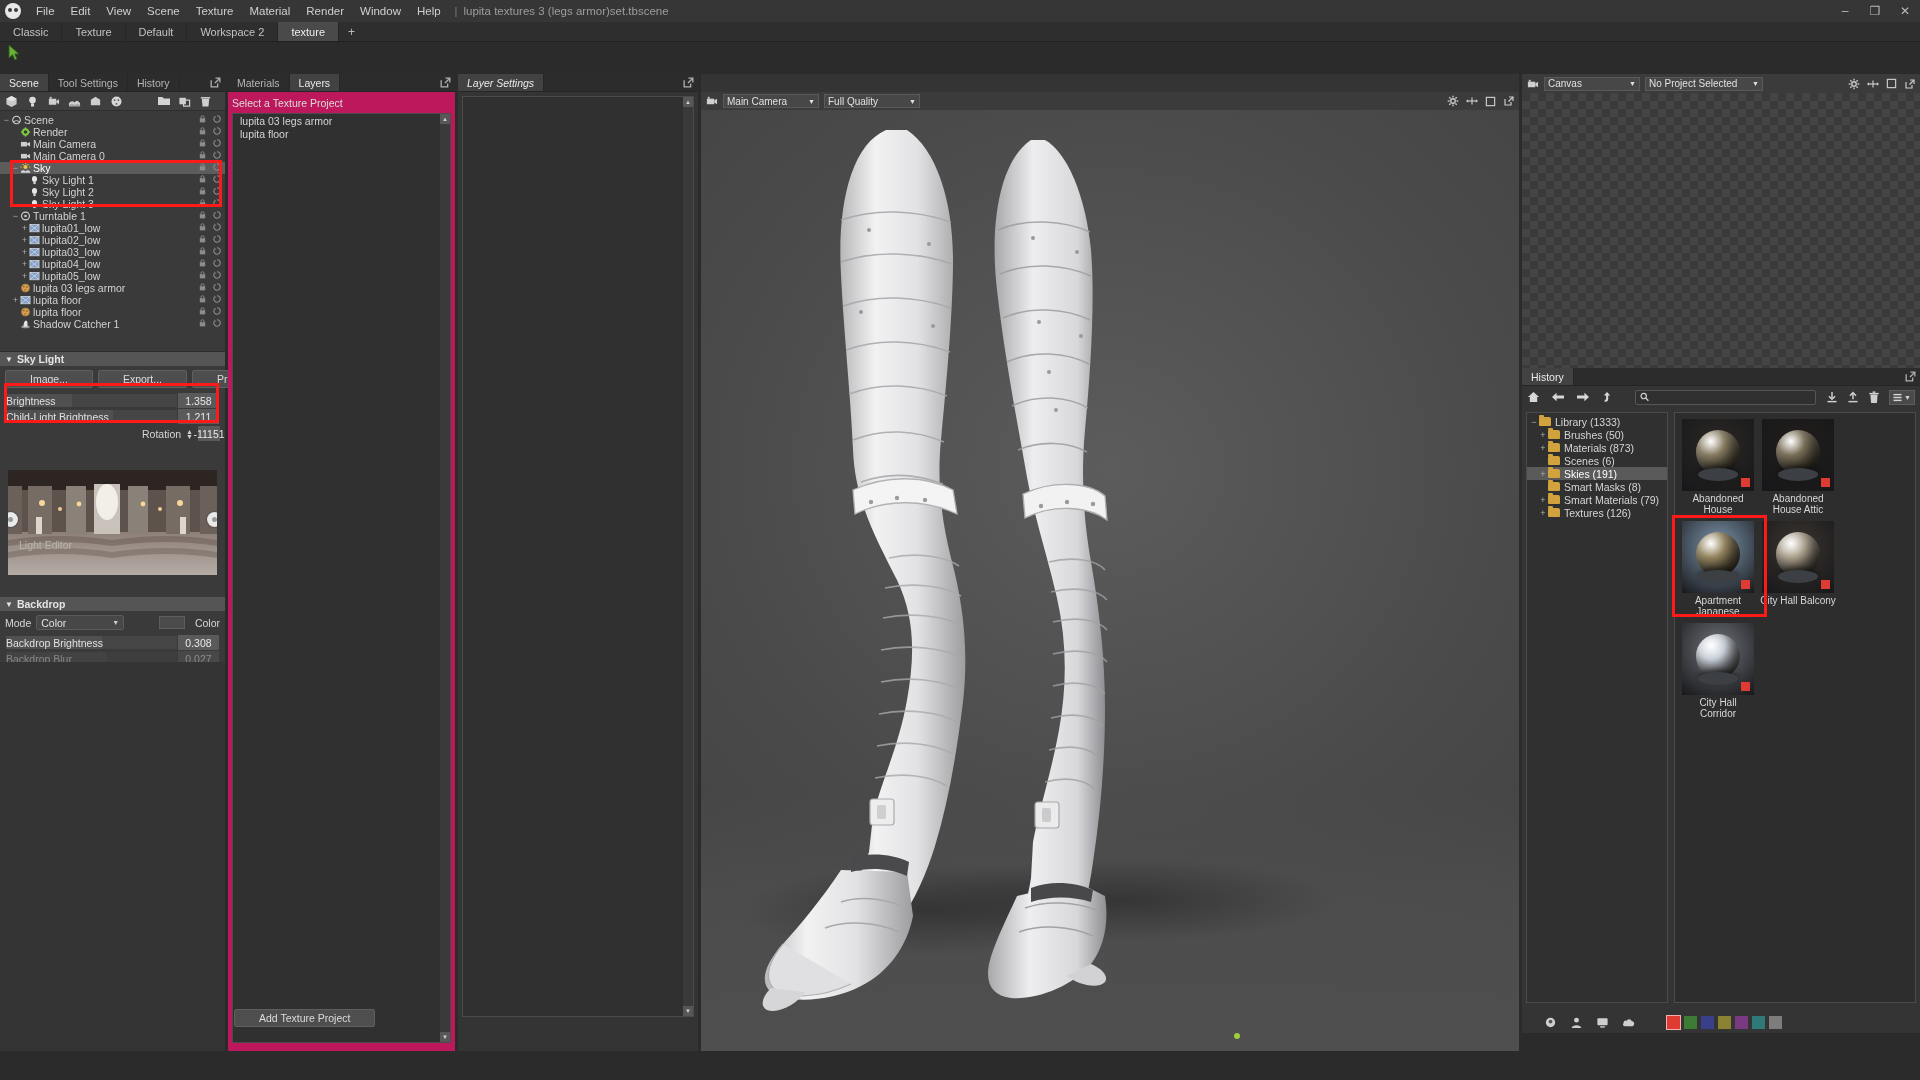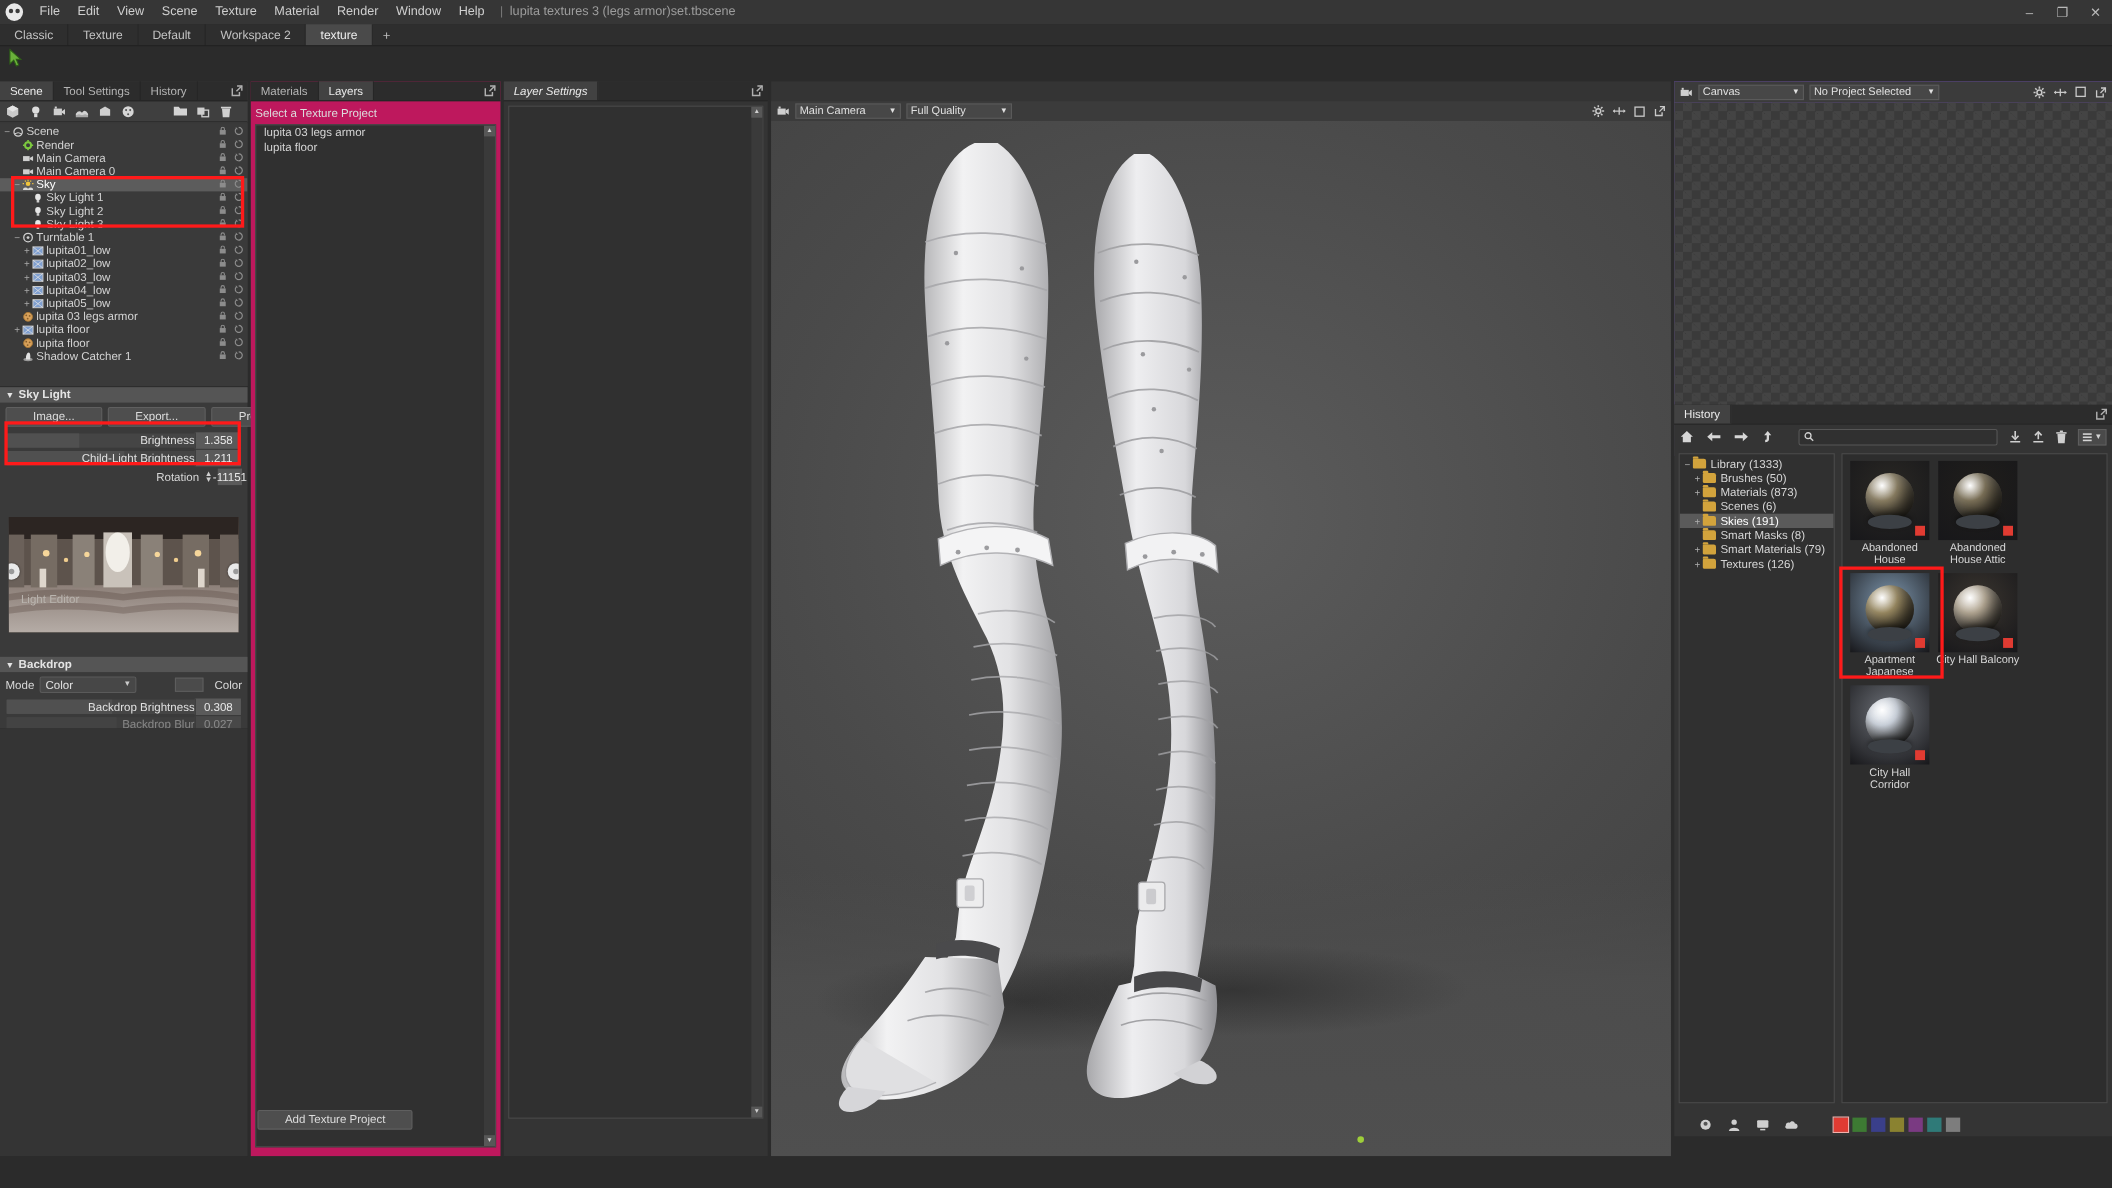--- a/index.html
+++ b/index.html
@@ -106,21 +106,21 @@
   .gbtn {
     background: #4e4e4e; border: 1px solid #5f5f5f; color: #dcdcdc;
     font-size: 10.5px; padding: 2px 24px; border-radius: 2px; font-family: inherit;
   }
   .slider-row {
     display: flex; align-items: center; height: 15px; margin: 1px 5px;
     background: #454545; border: 1px solid #3a3a3a; border-radius: 2px; position: relative;
   }
   .slider-fill { position: absolute; left: 0; top: 0; bottom: 0; background: #505050; }
   .slider-label {
-    flex: 1; text-align: right; font-size: 10.5px; color: #e0e0e0; z-index: 2; position: relative;
+    flex: 1; text-align: left; font-size: 10.5px; color: #e0e0e0; z-index: 2; position: relative;
   }
   .slider-val {
     width: 42px; height: 15px; background: #5a5a5a; border-left: 1px solid #3a3a3a;
     display: flex; align-items: center; justify-content: center; font-size: 10.5px;
     color: #e8e8e8; z-index: 2; flex: none;
   }
   .rot-row { display: flex; align-items: center; justify-content: flex-end; gap: 5px; margin: 2px 5px 0 0; }
   .rot-lbl { font-size: 10.5px; color: #d6d6d6; }
   .spin { display: flex; flex-direction: column; line-height: 5px; font-size: 7px; color: #cfcfcf; }
   .sky-preview {

